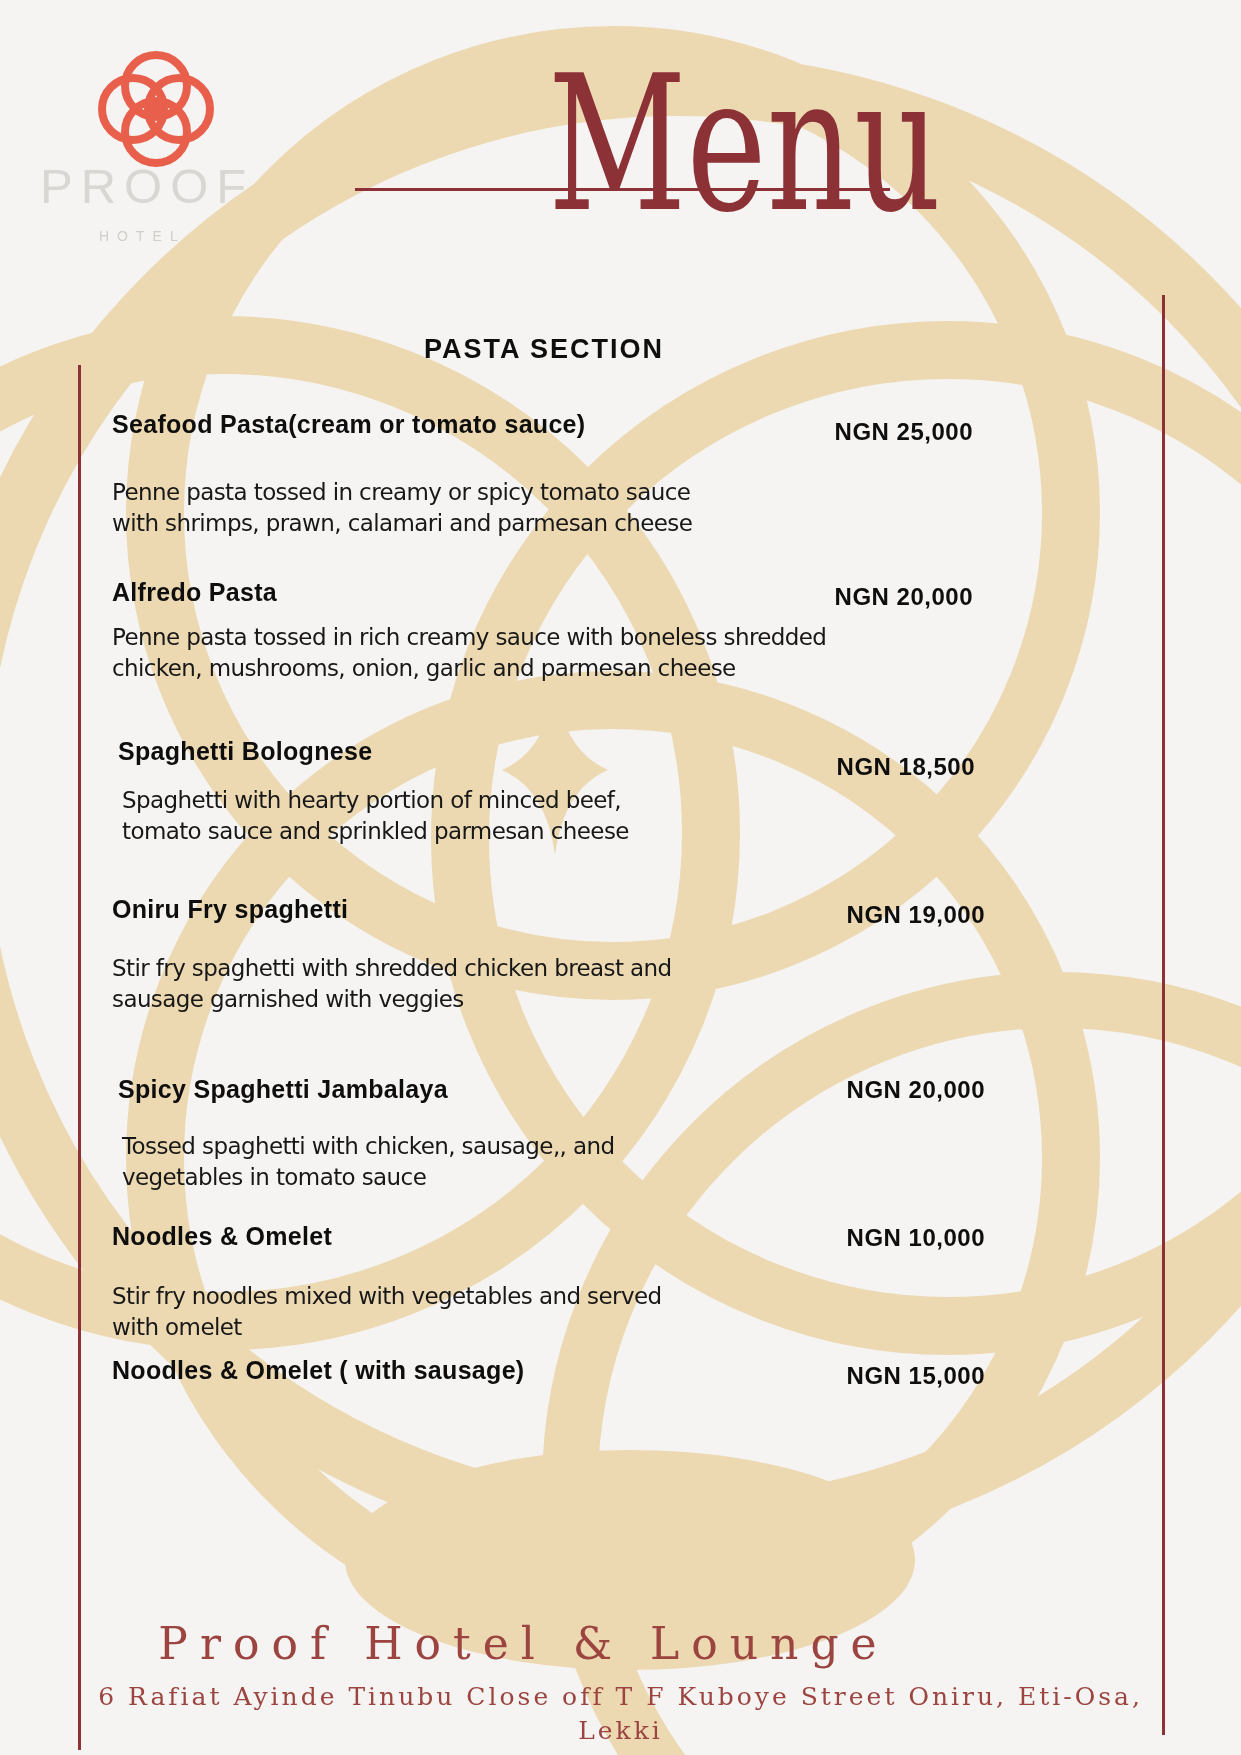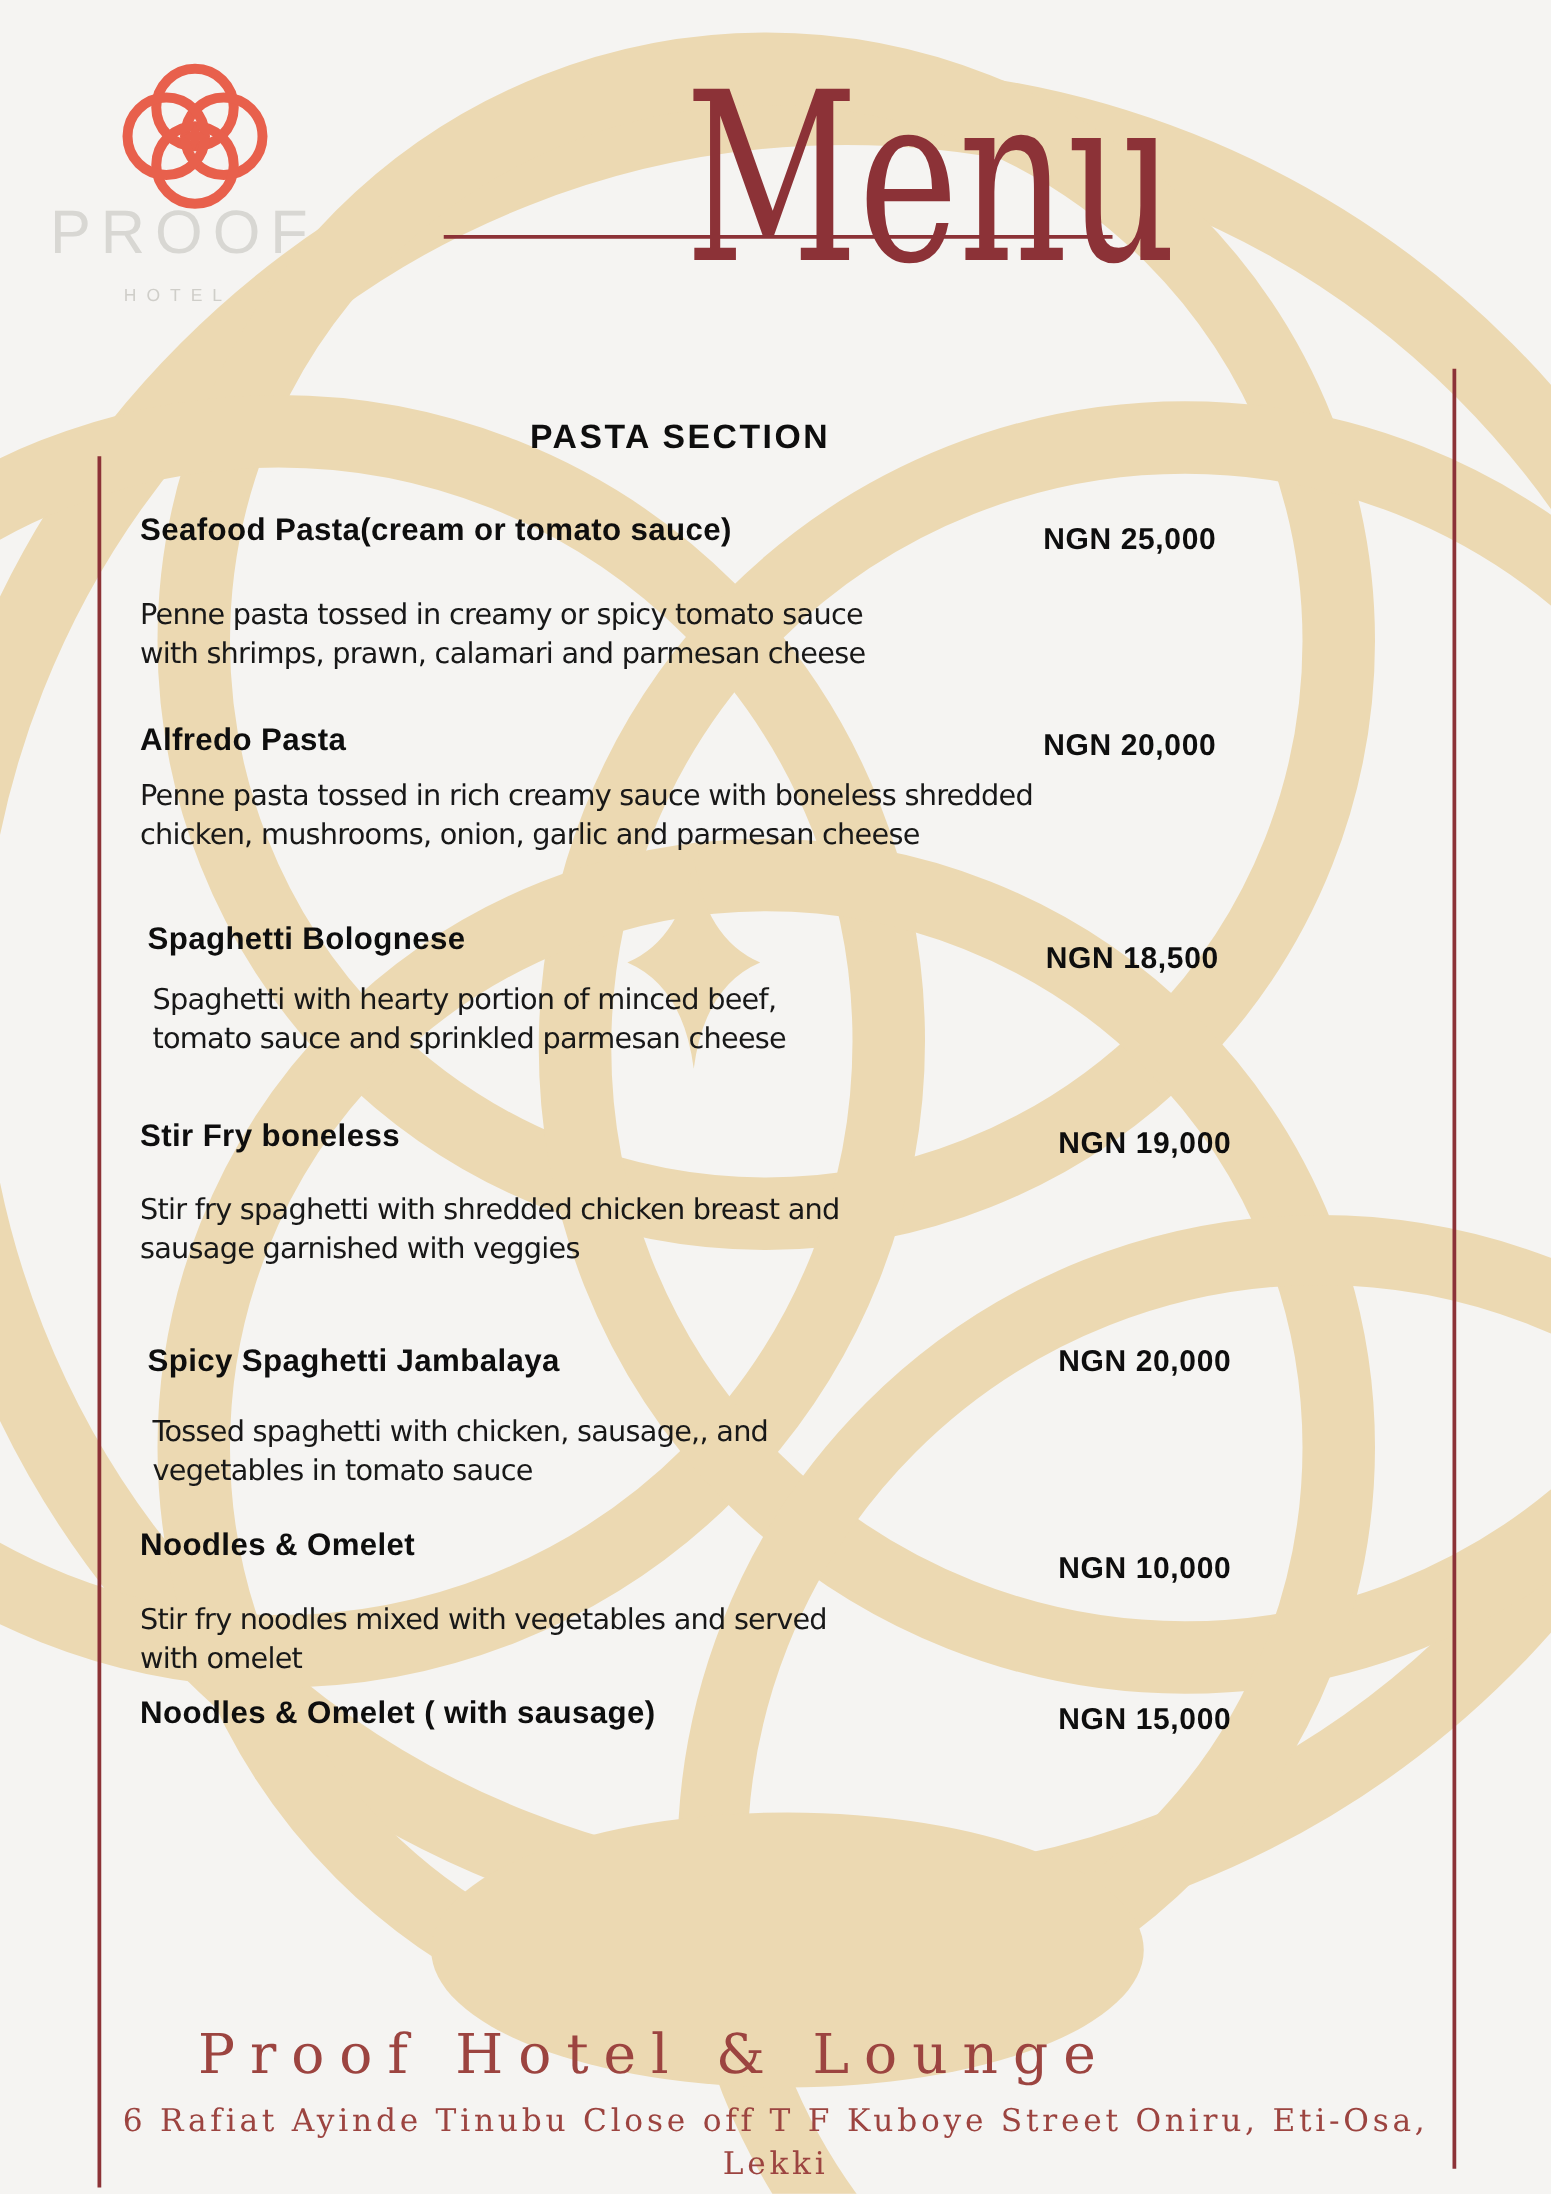--- a/index.html
+++ b/index.html
@@ -72,21 +72,21 @@
     position:absolute;left:112px;z-index:3;
     font-family:"DejaVu Sans", sans-serif;
     font-size:23px;line-height:31px;letter-spacing:-0.6px;color:#181818;
     white-space:pre-line;
   }
   .n1{top:410px;}  .p1{top:418px;right:268px;}  .d1{top:477px;}
   .n2{top:578px;}  .p2{top:583px;right:268px;}  .d2{top:622px;}
   .n3{top:737px;left:118px;}  .p3{top:753px;right:266px;}  .d3{top:785px;left:122px;}
   .n4{top:895px;}  .p4{top:901px;right:256px;}  .d4{top:953px;}
   .n5{top:1075px;left:118px;} .p5{top:1076px;right:256px;} .d5{top:1131px;left:122px;}
-  .n6{top:1222px;} .p6{top:1224px;right:256px;margin-top:17px;} .d6{top:1281px;}
+  .n6{top:1222px;} .p6{top:1224px;right:256px;} .d6{top:1281px;}
   .n7{top:1356px;} .p7{top:1362px;right:256px;}
   
   .footer-name{
     position:absolute;left:0;top:1618px;width:1047px;z-index:3;
     text-align:center;
     font-family:"DejaVu Serif", serif;
     font-size:44px;letter-spacing:12px;color:#9c4440;
   }
   .footer-addr1{
     position:absolute;left:0;top:1682px;width:1241px;z-index:3;
@@ -143,21 +143,21 @@
   <div class="item-name n2">Alfredo Pasta</div>
   <div class="item-price p2">NGN 20,000</div>
   <div class="item-desc d2">Penne pasta tossed in rich creamy sauce with boneless shredded
 chicken, mushrooms, onion, garlic and parmesan cheese</div>
 
   <div class="item-name n3">Spaghetti Bolognese</div>
   <div class="item-price p3">NGN 18,500</div>
   <div class="item-desc d3">Spaghetti with hearty portion of minced beef,
 tomato sauce and sprinkled parmesan cheese</div>
 
-  <div class="item-name n4">Stir Fry boneless</div>
+  <div class="item-name n4">Oniru Fry spaghetti</div>
   <div class="item-price p4">NGN 19,000</div>
   <div class="item-desc d4">Stir fry spaghetti with shredded chicken breast and
 sausage garnished with veggies</div>
 
   <div class="item-name n5">Spicy Spaghetti Jambalaya</div>
   <div class="item-price p5">NGN 20,000</div>
   <div class="item-desc d5">Tossed spaghetti with chicken, sausage,,  and
 vegetables in tomato sauce</div>
 
   <div class="item-name n6">Noodles &amp; Omelet</div>

